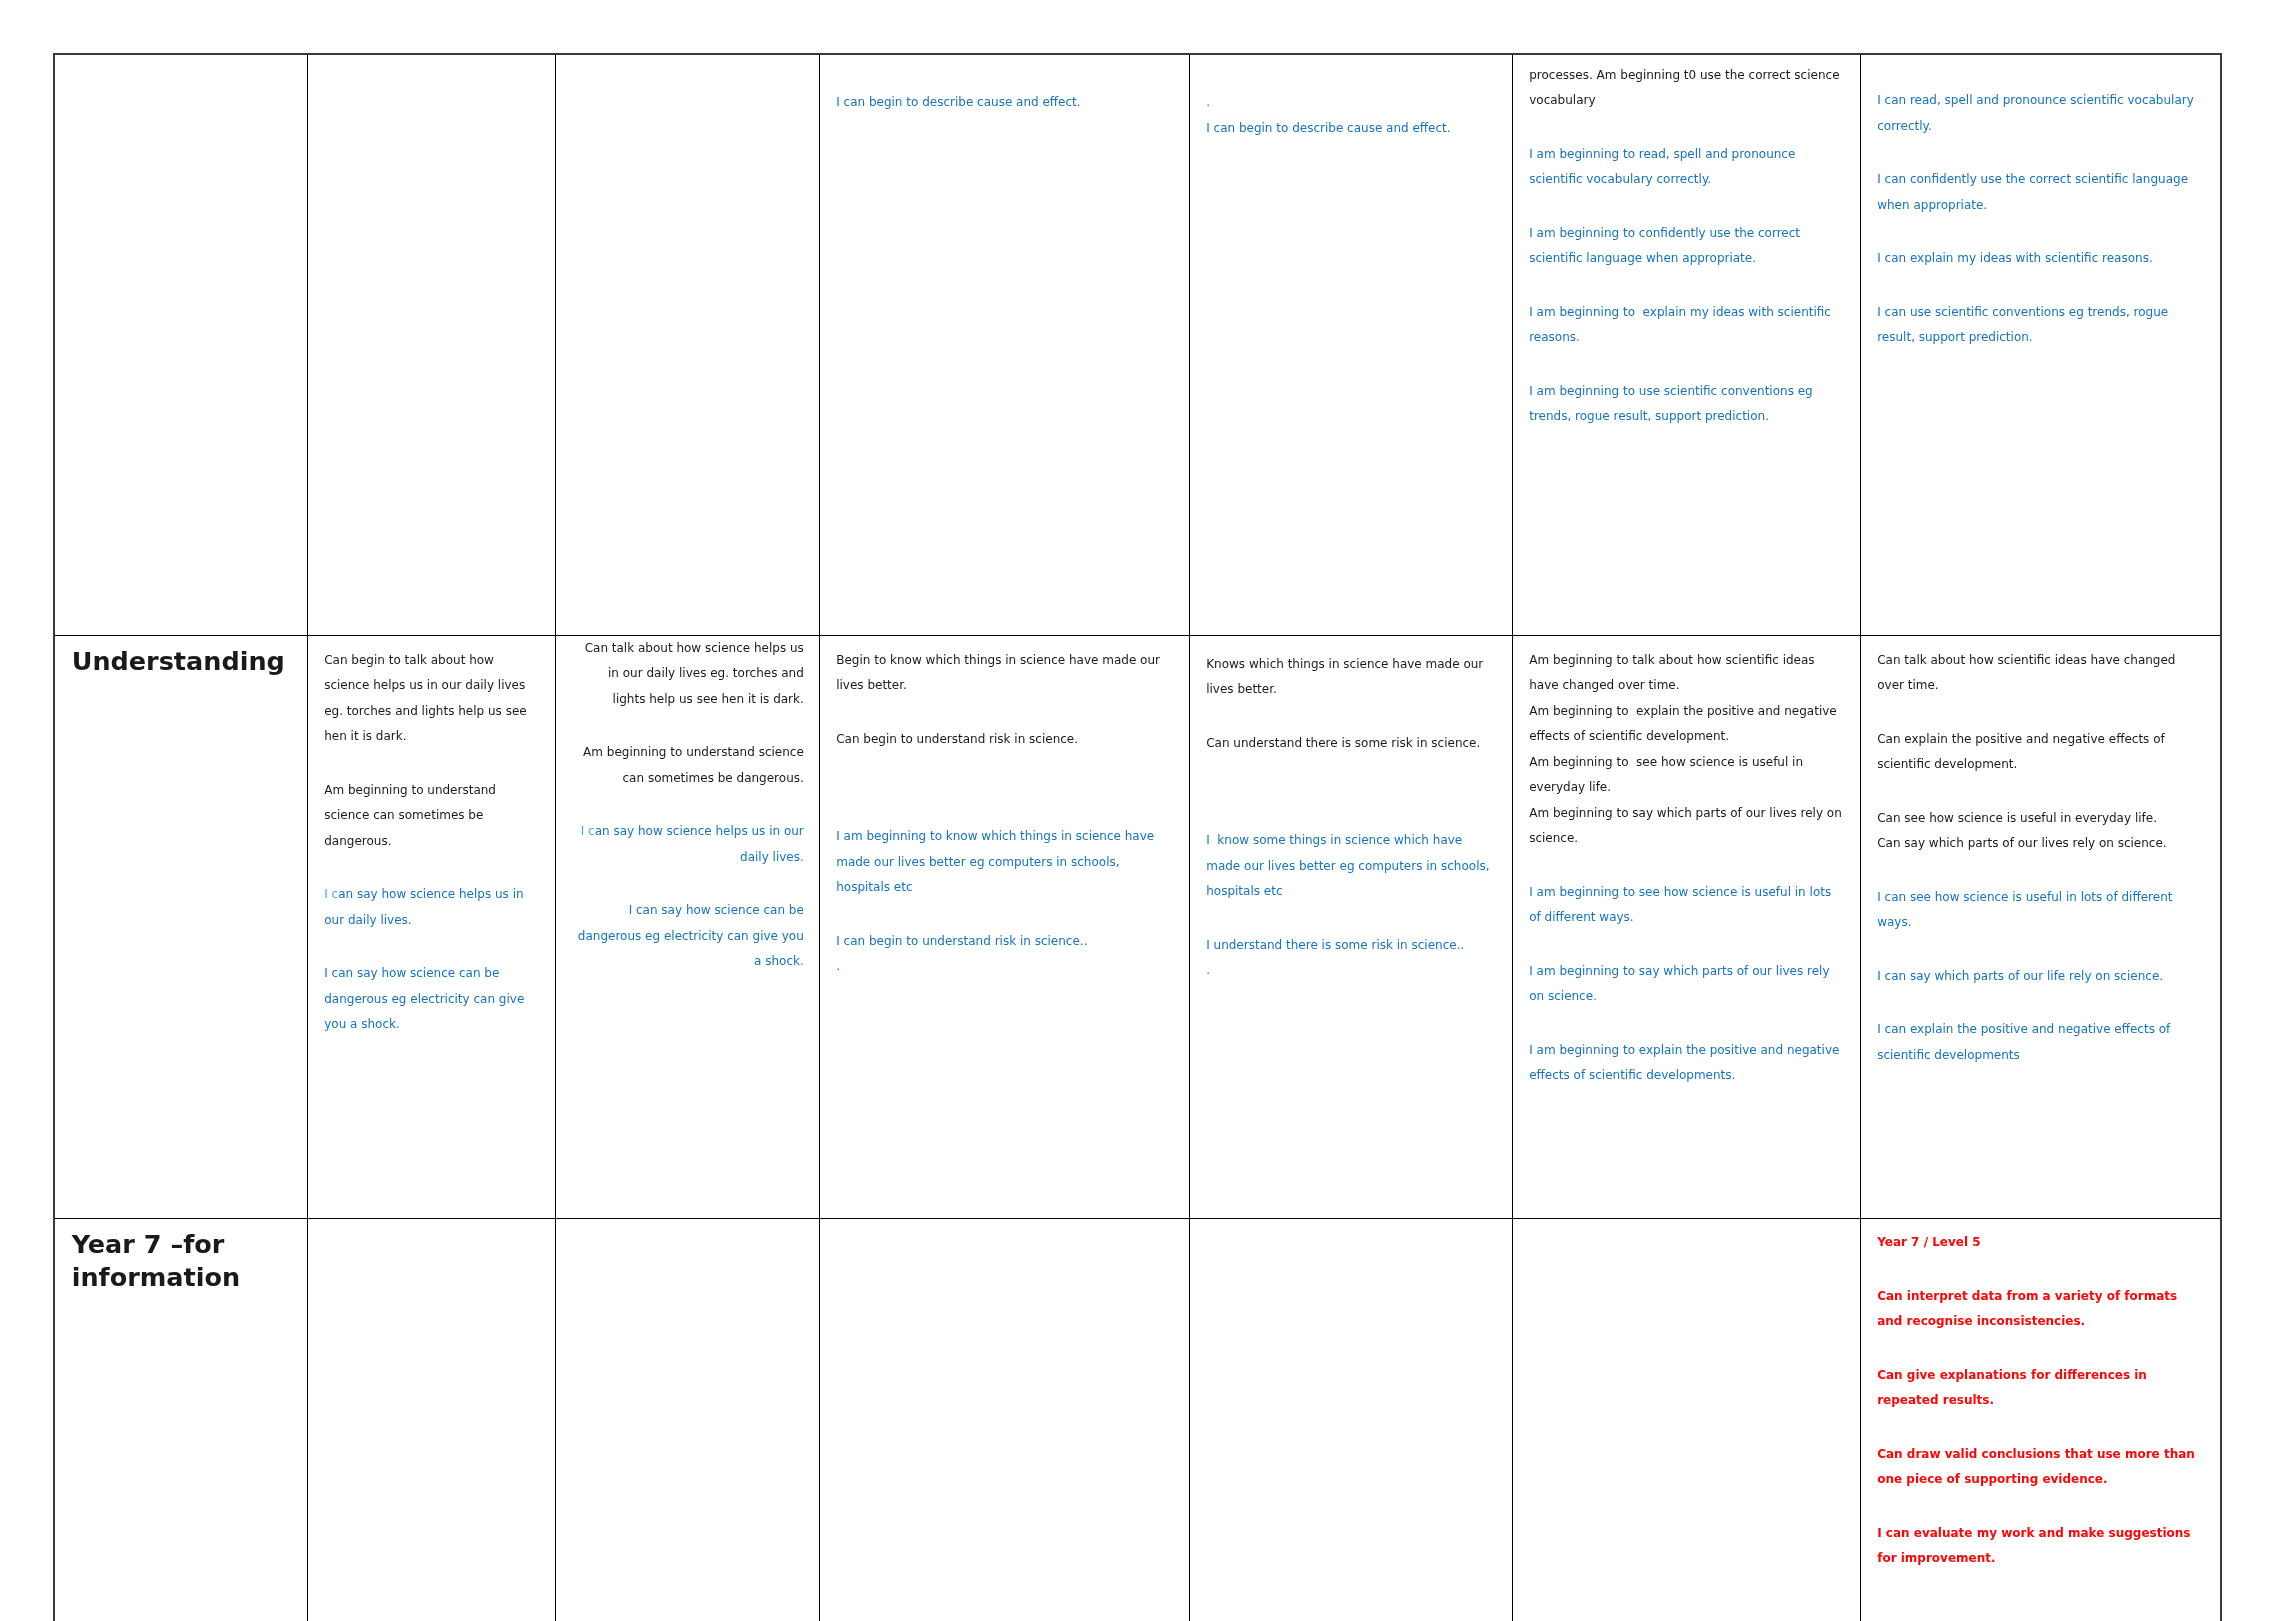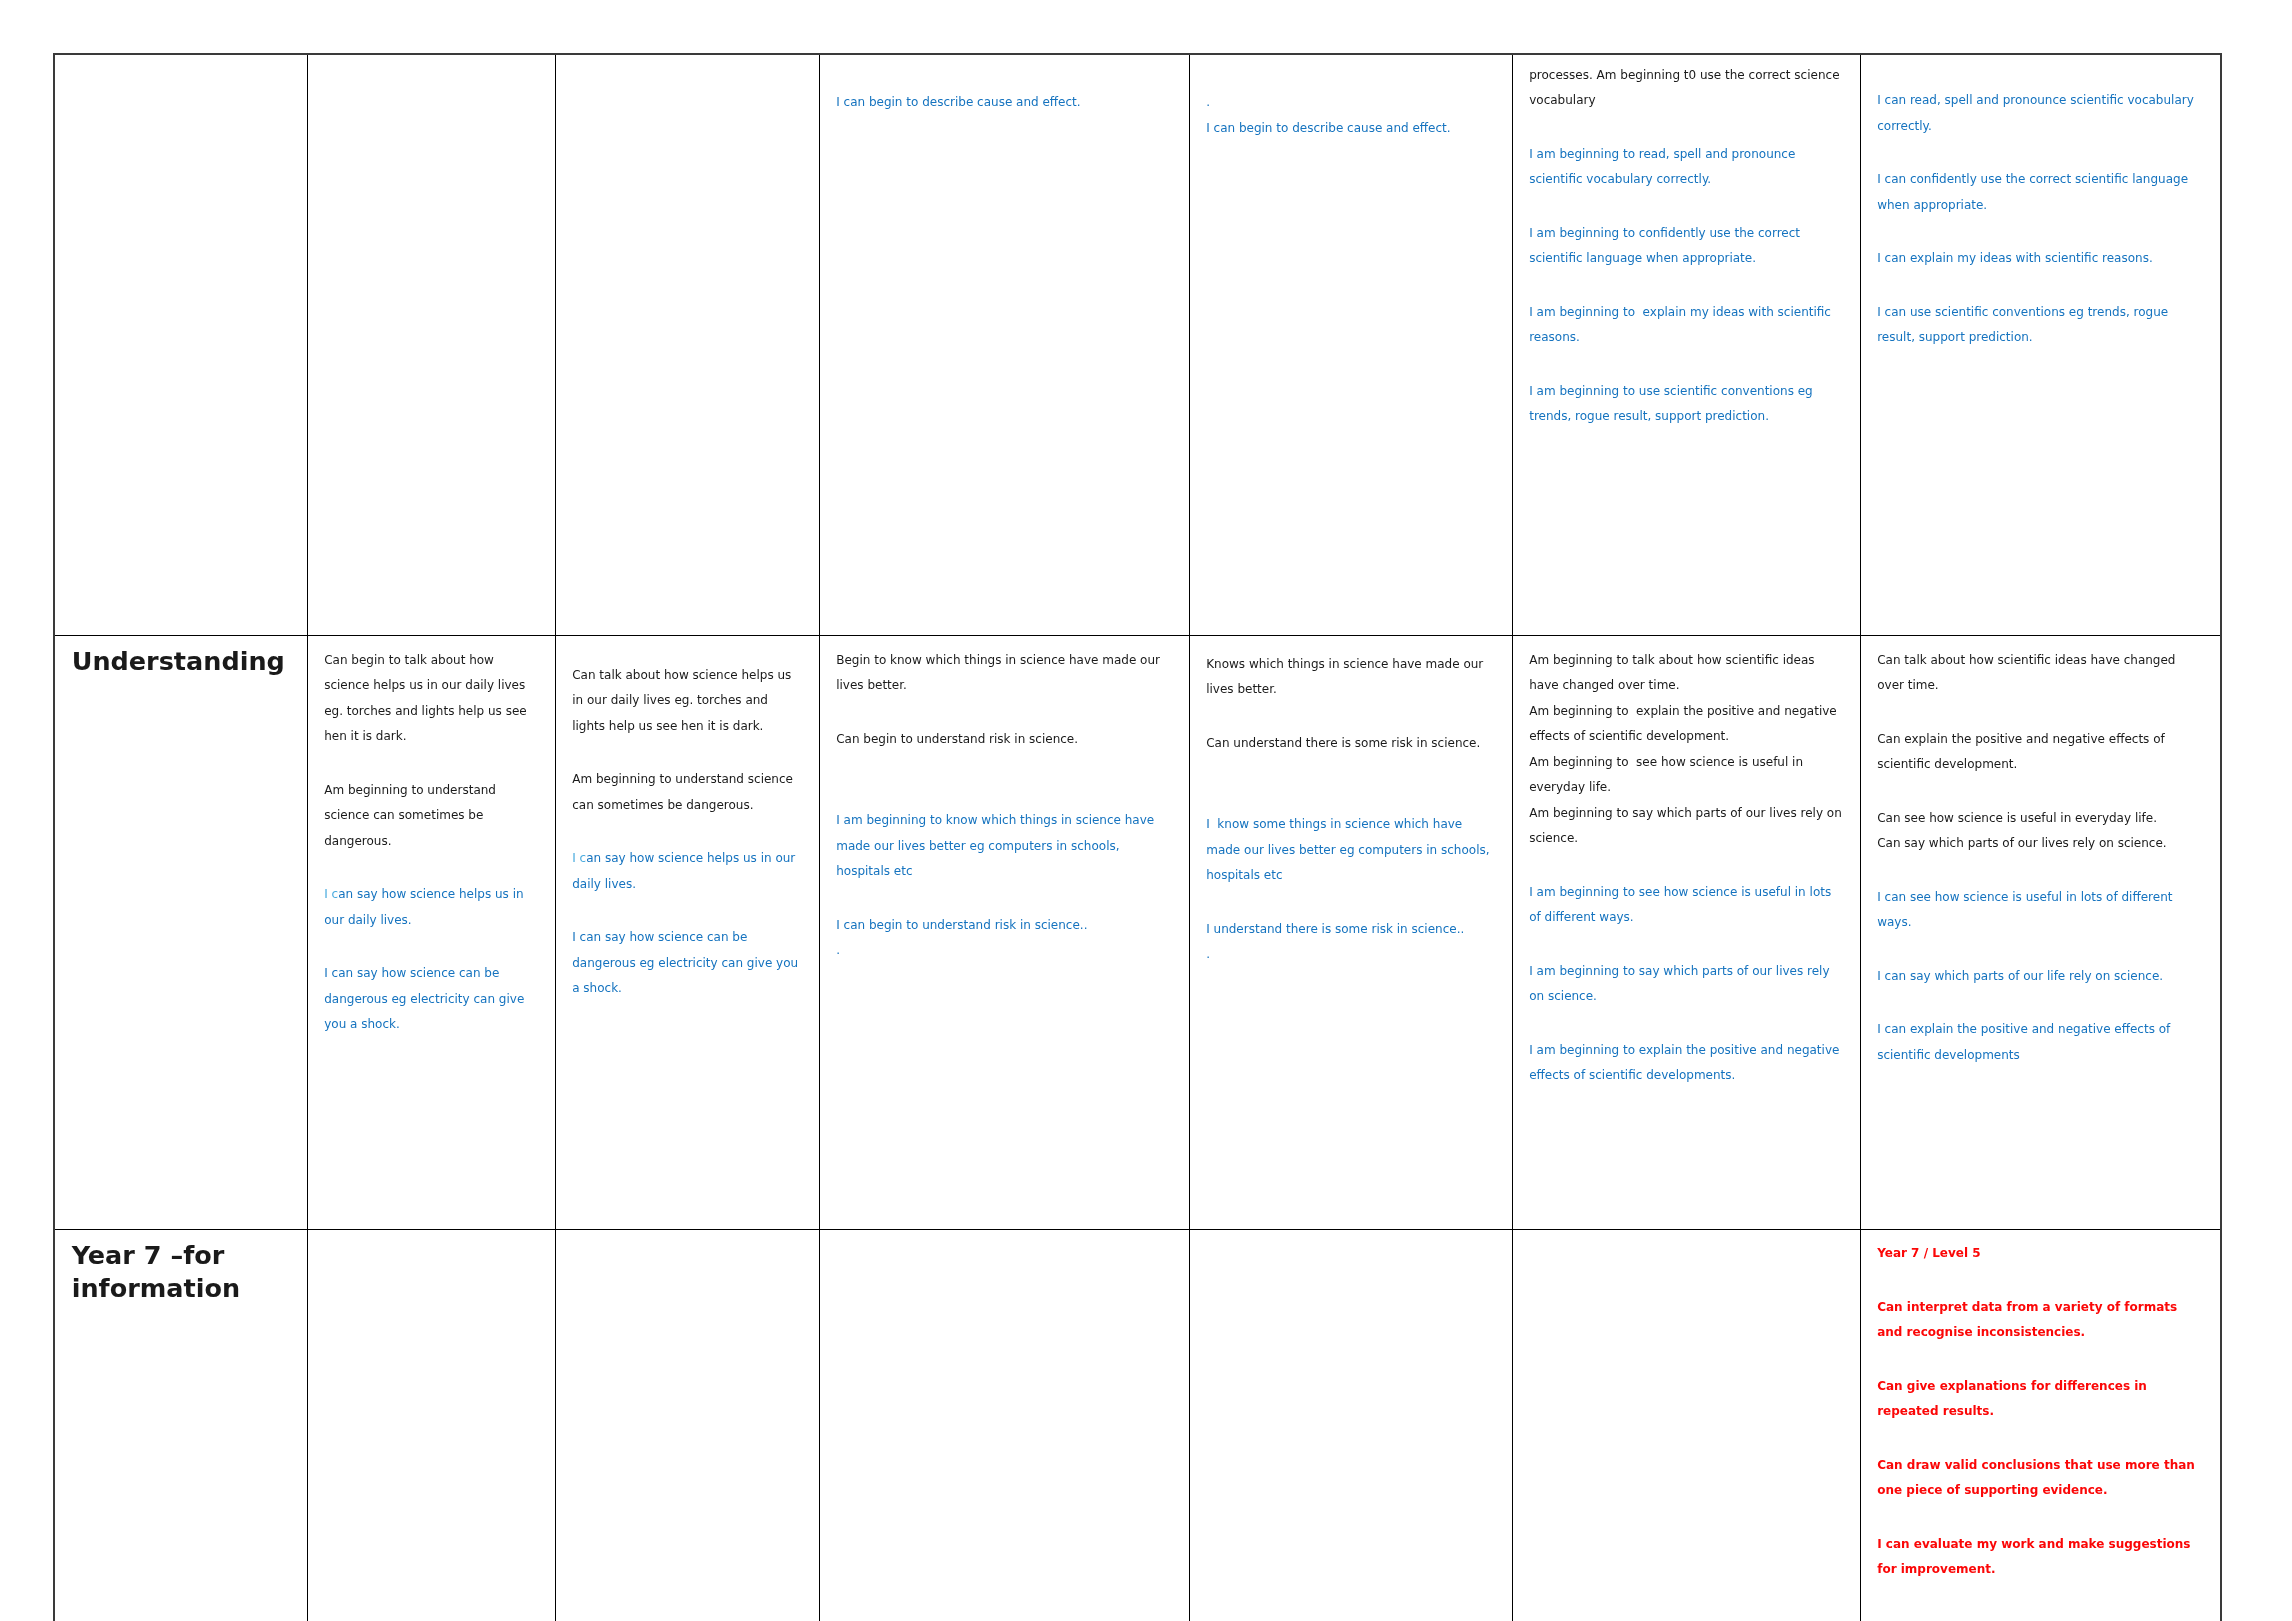--- a/index.html
+++ b/index.html
@@ -25,21 +25,21 @@
   tr.r1 > td{height:558px;}
   tr.r2 > td{height:408px;}
   .para{
     font-size:12px;line-height:25.5px;
     white-space:pre-wrap;
     word-wrap:break-word;
     color:var(--c-black,#1a1a1a);
   }
   .gap0{margin-top:0;}
   .gap1{margin-top:28px;}
-  .gap2{margin-top:56px;}
+  .gap2{margin-top:72px;}
   .label-para{
     font-size:25.5px;font-weight:bold;line-height:33px;
     color:var(--c-black,#1a1a1a);
     white-space:pre-wrap;
   }
   .c-black{color:var(--c-black,#1a1a1a);}
   .c-blue{color:var(--c-blue,#1573bf);}
   .c-light_blue{color:var(--c-light_blue,#49abdf);}
   .c-red{color:var(--c-red,#fb0707);font-weight:bold;}
 </style>
@@ -86,21 +86,21 @@
       <tr class="r1">
         <td style="padding-top: 9px;">
             <div class="label-para gap0"><span>Understanding</span></div>
           </td>
         <td style="padding-top: 11.8px;">
             <div class="para gap0"><span class="c-black">Can begin to talk about how science helps us in our daily lives eg. torches and lights help us see hen it is dark.</span></div>
             <div class="para gap1"><span class="c-black">Am beginning to understand science can sometimes be dangerous.</span></div>
             <div class="para gap1"><span class="c-light_blue">I c</span><span class="c-blue">an say how science helps us in our daily lives.</span></div>
             <div class="para gap1"><span class="c-blue">I can say how science can be dangerous eg electricity can give you a shock.</span></div>
           </td>
-        <td style="padding-top: 27px;">
+        <td style="padding-top: 0; text-align: right;">
             <div class="para gap0"><span class="c-black">Can talk about how science helps us in our daily lives eg. torches and lights help us see hen it is dark.</span></div>
             <div class="para gap1"><span class="c-black">Am beginning to understand science can sometimes be dangerous.</span></div>
             <div class="para gap1"><span class="c-light_blue">I c</span><span class="c-blue">an say how science helps us in our daily lives.</span></div>
             <div class="para gap1"><span class="c-blue">I can say how science can be dangerous eg electricity can give you a shock.</span></div>
           </td>
         <td style="padding-top: 12px;">
             <div class="para gap0"><span class="c-black">Begin to know which things in science have made our lives better.</span></div>
             <div class="para gap1"><span class="c-black">Can begin to understand risk in science.</span></div>
             <div class="para gap2"><span class="c-blue">I am beginning to know which things in science have made our lives better eg computers in schools, hospitals etc</span></div>
             <div class="para gap1"><span class="c-blue">I can begin to understand risk in science..</span></div>

